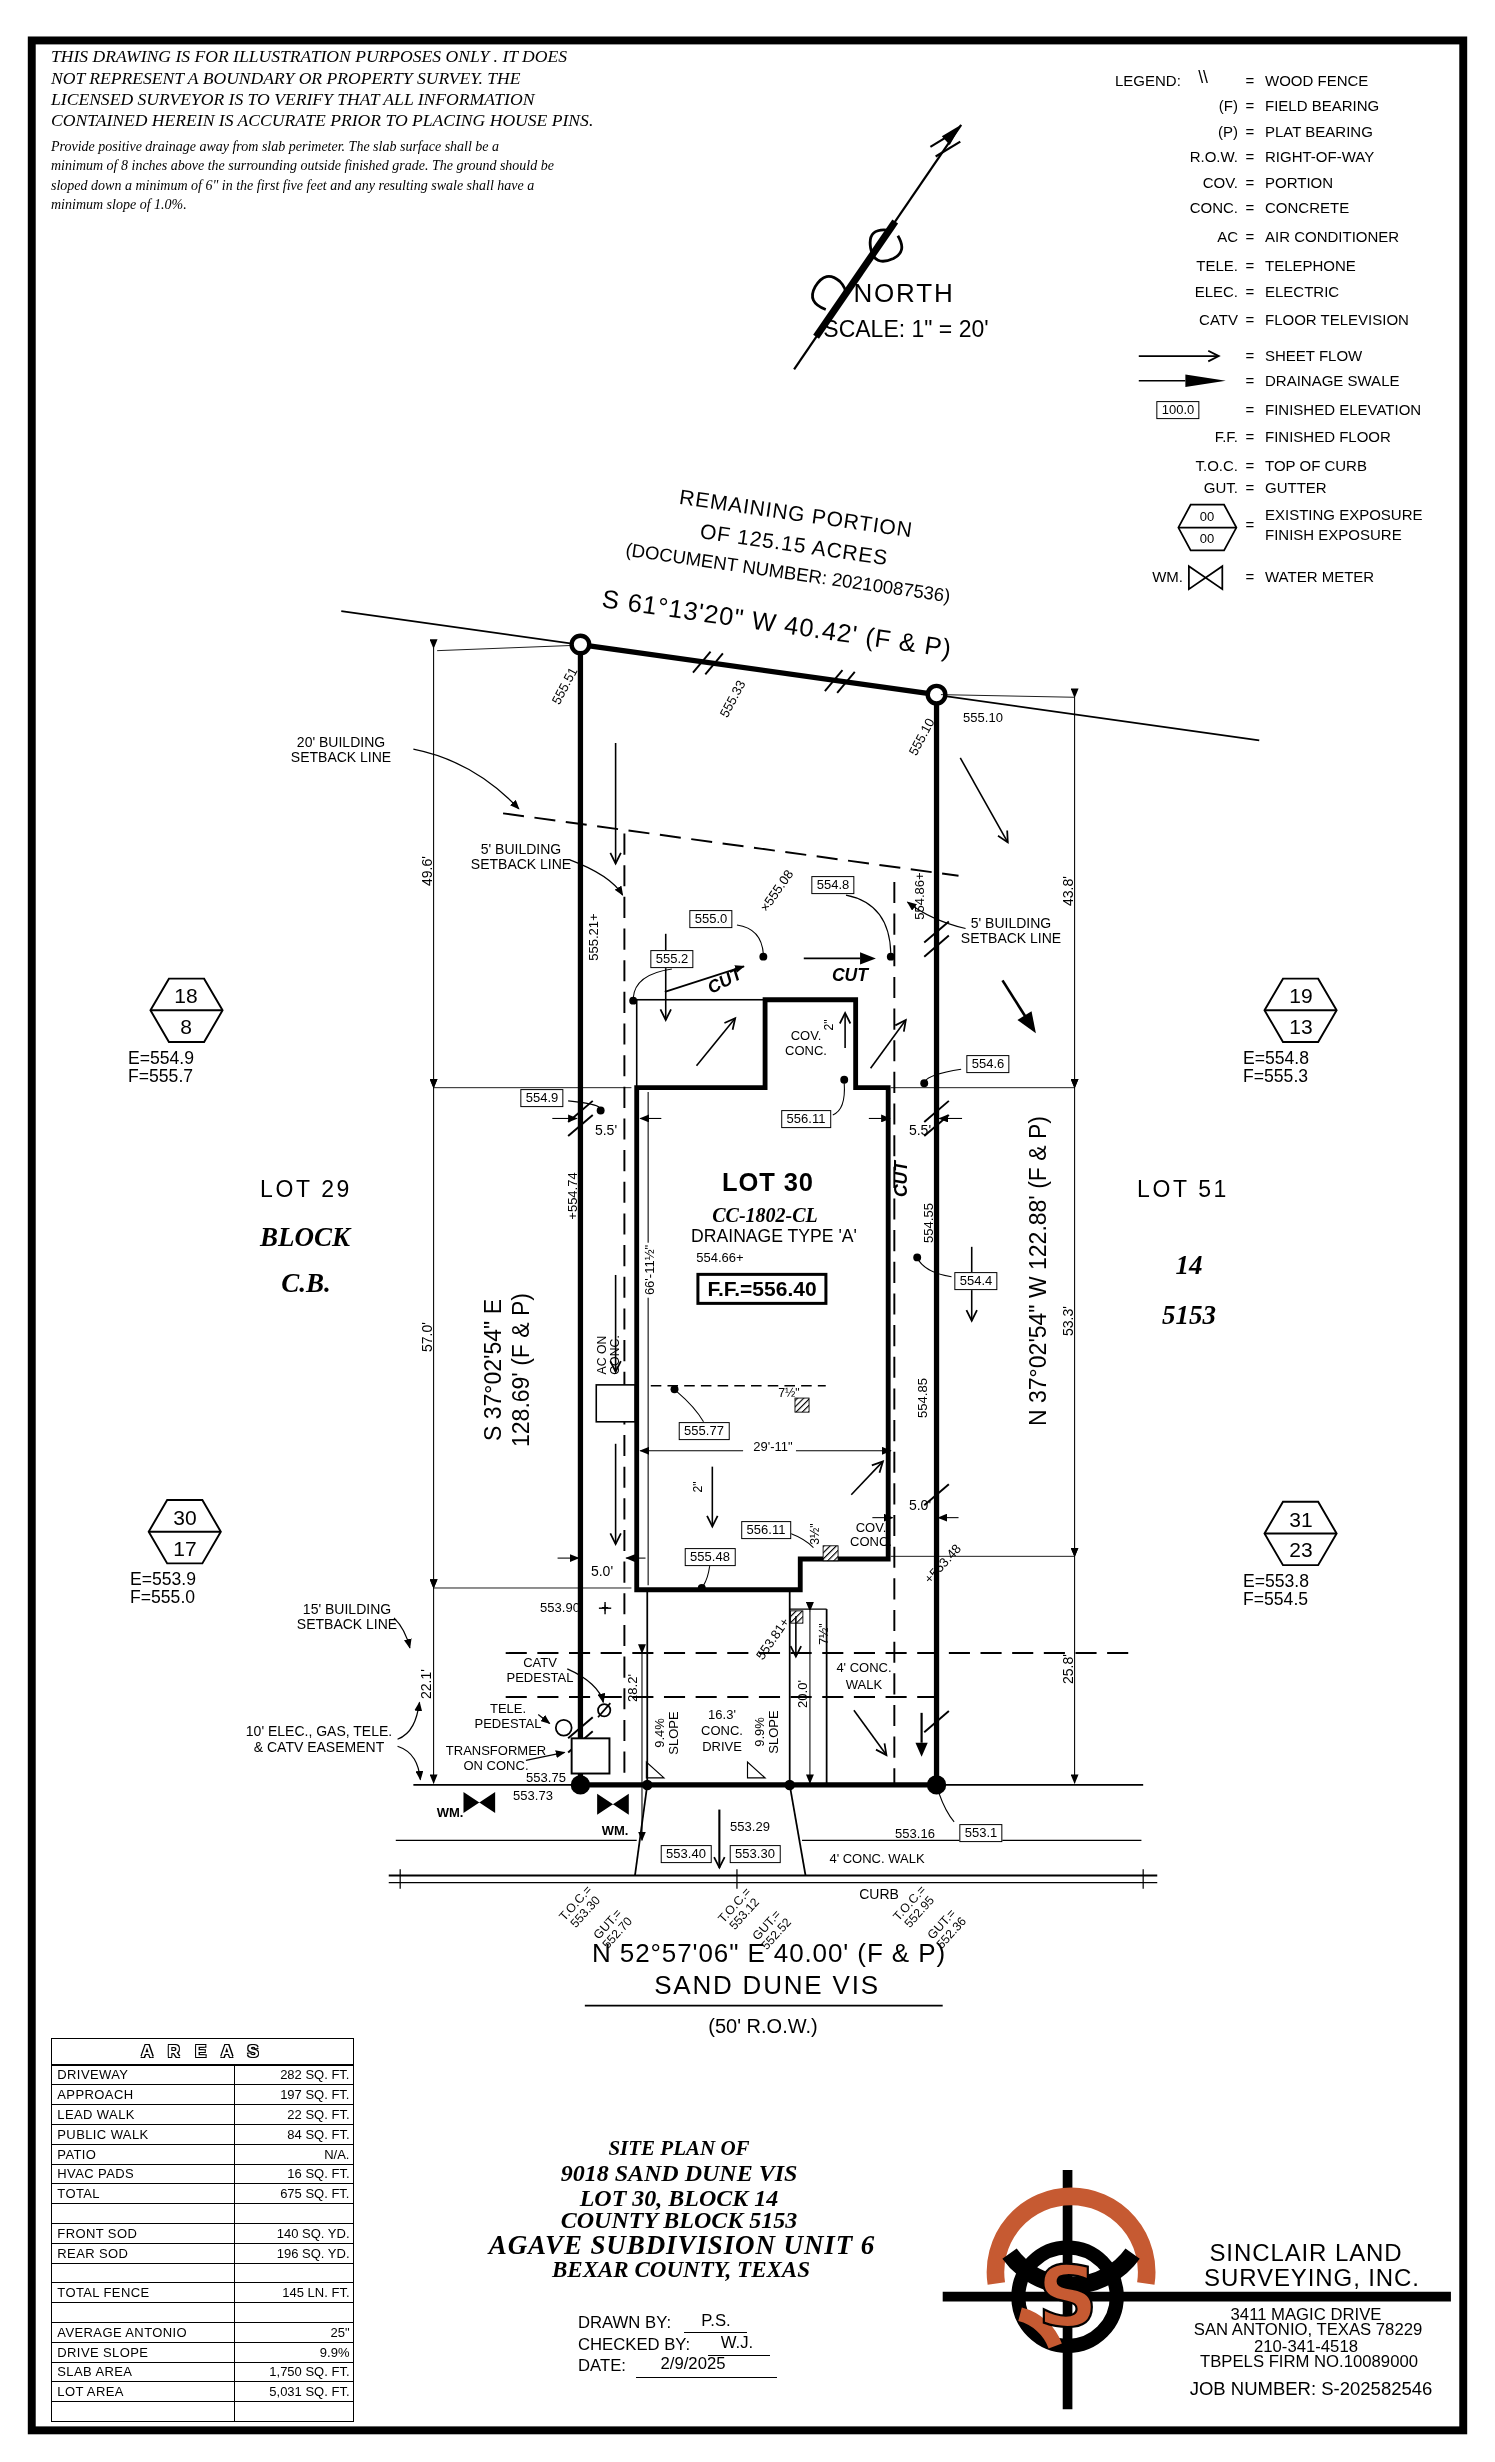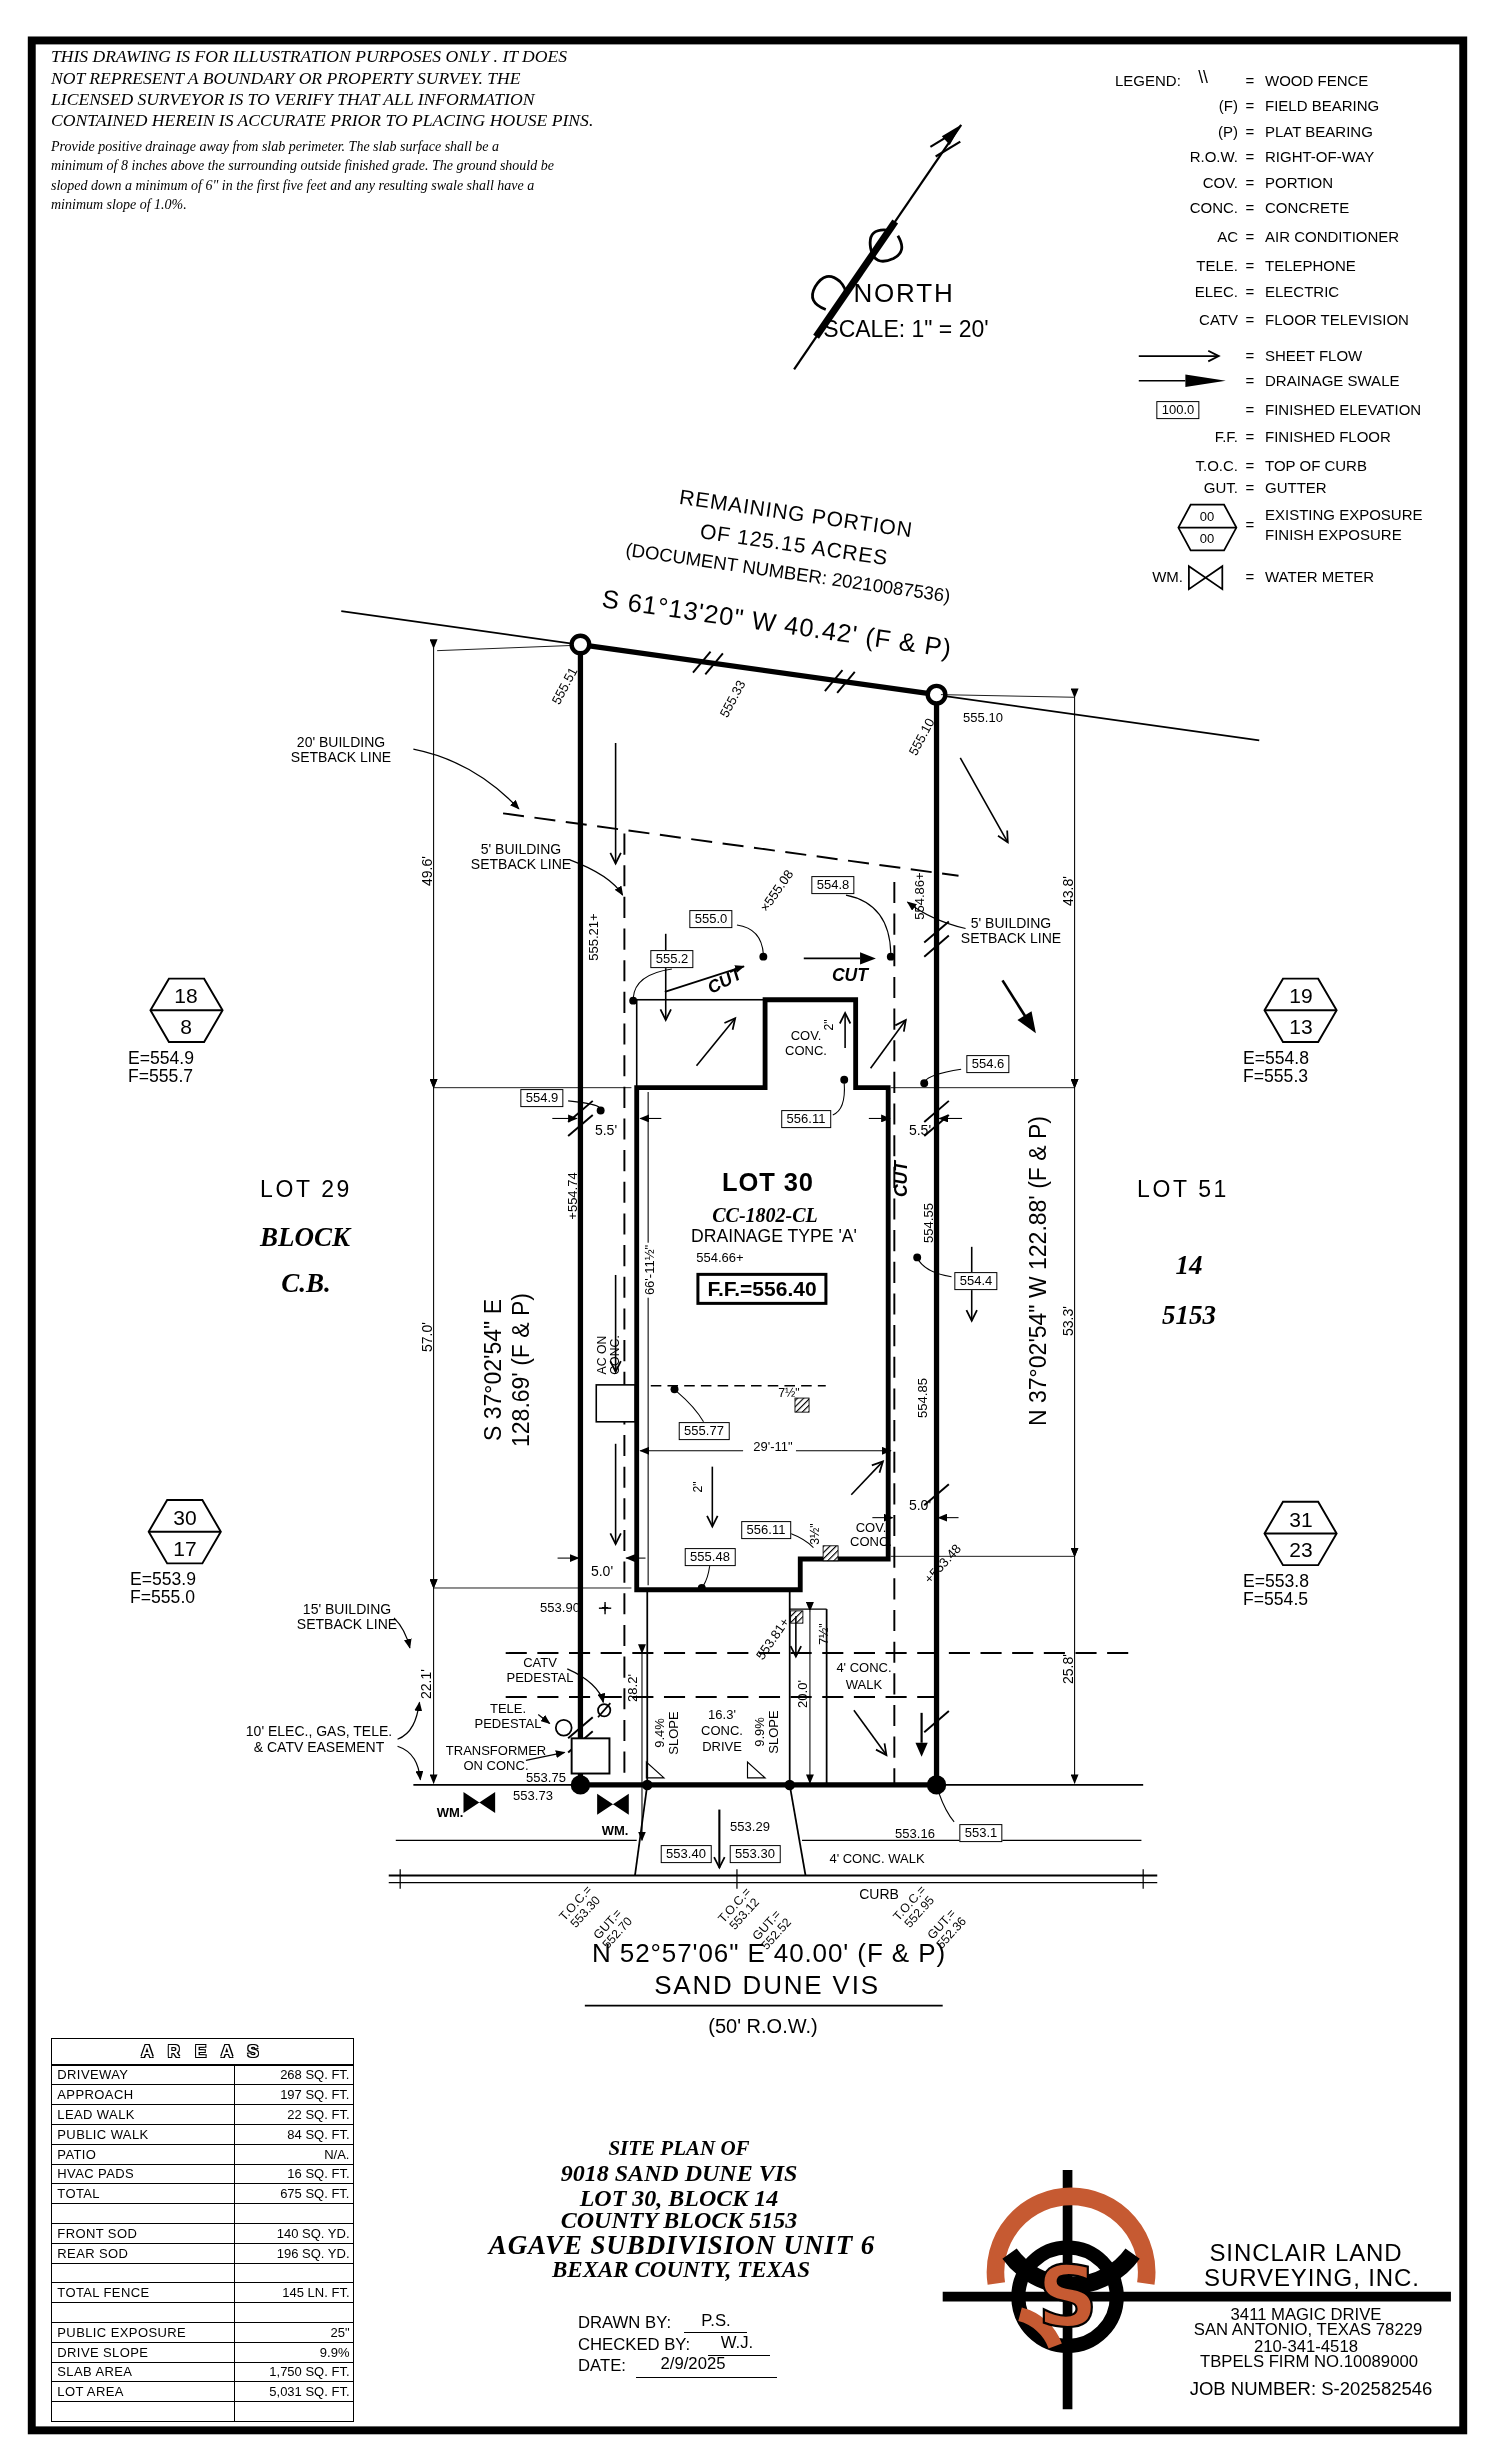--- a/index.html
+++ b/index.html
@@ -495,21 +495,21 @@
   <span>552.36</span>
 </div>
 <span class="t cc s30 ls1" style="left:769px;top:1953px">N 52°57'06" E 40.00' (F &amp; P)</span>
 <span class="t cc s30 ls2" style="left:767px;top:1985px">SAND DUNE VIS</span>
 <span class="t cc s23" style="left:763px;top:2027px">(50' R.O.W.)</span>
 
 <div class="areas">
   <div class="a-title">A R E A S</div>
   <div class="a-row">
         <span class="a-l">DRIVEWAY</span>
-        <span class="a-v">268 SQ. FT.</span>
+        <span class="a-v">282 SQ. FT.</span>
       </div>
   <div class="a-row">
         <span class="a-l">APPROACH</span>
         <span class="a-v">197 SQ. FT.</span>
       </div>
   <div class="a-row">
         <span class="a-l">LEAD WALK</span>
         <span class="a-v">22 SQ. FT.</span>
       </div>
   <div class="a-row">
@@ -546,21 +546,21 @@
       </div>
   <div class="a-row">
         <span class="a-l">TOTAL FENCE</span>
         <span class="a-v">145 LN. FT.</span>
       </div>
   <div class="a-row">
         <span class="a-l"></span>
         <span class="a-v"></span>
       </div>
   <div class="a-row">
-        <span class="a-l">PUBLIC EXPOSURE</span>
+        <span class="a-l">AVERAGE ANTONIO</span>
         <span class="a-v">25"</span>
       </div>
   <div class="a-row">
         <span class="a-l">DRIVE SLOPE</span>
         <span class="a-v">9.9%</span>
       </div>
   <div class="a-row">
         <span class="a-l">SLAB AREA</span>
         <span class="a-v">1,750 SQ. FT.</span>
       </div>

